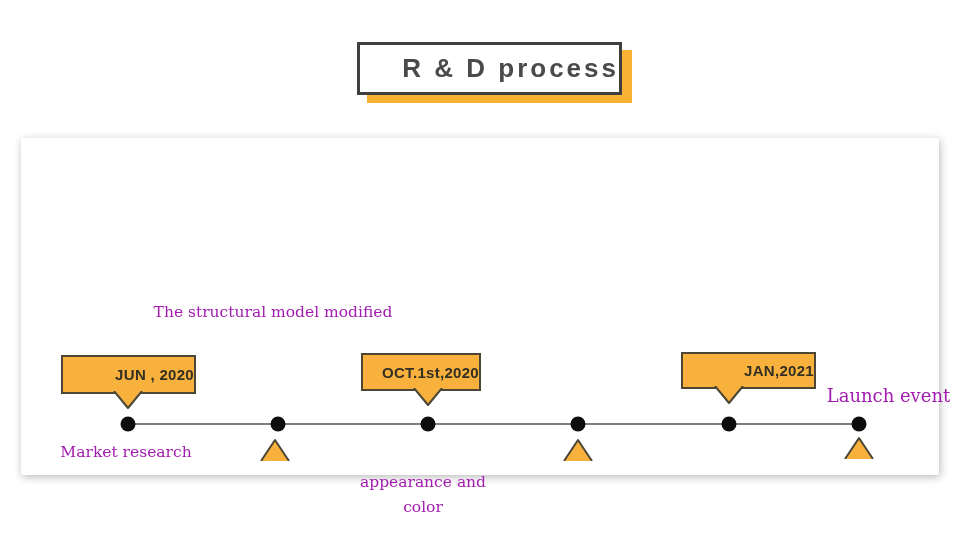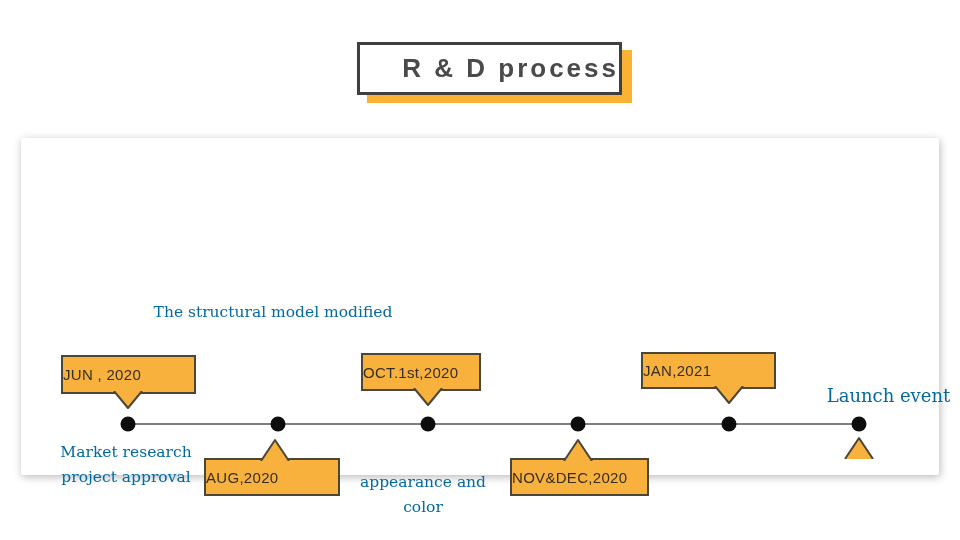--- a/index.html
+++ b/index.html
@@ -29,41 +29,41 @@
   .tl-line { position:absolute; left:107px; top:285px; width:731px; height:2px;
              background:#7f7f7f; z-index:1; }
   .tl-dot  { position:absolute; width:15px; height:15px; border-radius:50%;
              background:#0d0d0d; z-index:3; transform:translate(-50%,-50%); top:286px; }
   .dot1{left:107px} .dot2{left:257px} .dot3{left:407px}
   .dot4{left:557px} .dot5{left:708px} .dot6{left:838px}
 
   
   .badge {
     position:absolute; background:#F8B13C; border:2px solid #4c4636; z-index:2;
-    display:flex; align-items:center; justify-content:flex-start;
-    font-weight:normal; font-size:15px; color:#332f23; letter-spacing:0.3px;
+    display:flex; align-items:center; justify-content:flex-end;
+    font-weight:bold; font-size:15px; color:#332f23; letter-spacing:0.3px;
   }
   .b1{ left:40px;  top:217px; width:135px; height:39px; }
   .b2{ left:183px; top:320px; width:136px; height:38px; }
   .b3{ left:340px; top:215px; width:120px; height:38px; }
   .b4{ left:489px; top:320px; width:139px; height:38px; }
-  .b5{ left:620px; top:214px; width:135px; height:37px; }
+  .b5{ left:660px; top:214px; width:135px; height:37px; }
   .b6{ left:770px; top:318px; width:137px; height:38px; }
 
   .ptr { position:absolute; z-index:4; }
   .p1{ left:92px;  top:253px; }
   .p2{ left:239px; top:300px; }
   .p3{ left:392px; top:250px; }
   .p4{ left:542px; top:300px; }
   .p5{ left:693px; top:248px; }
   .p6{ left:823px; top:298px; }
 
   
   .desc {
-    position:absolute; font-family:"DejaVu Serif", serif; color:#0369a1;
+    position:absolute; font-family:"DejaVu Serif", serif; color:#a21caf;
     font-size:15.5px; text-align:center; line-height:25px; z-index:2;
   }
   .d1{ left:25px;  top:302px; width:160px; }
   .d2{ left:118px; top:161px; width:268px; line-height:27px; }
   .d3{ left:317px; top:332px; width:170px; }
   .d4{ left:473px; top:224px; width:170px; }
   .d5{ left:618px; top:312px; width:160px; color:#7f7f7f; }
   .d6{ left:790px; top:245px; width:155px; font-size:18px; }
 </style>
 </head>
@@ -85,55 +85,48 @@
     <div class="tl-dot dot5"></div>
     <div class="tl-dot dot6"></div>
 
     <div class="badge b1">
       <span>JUN , 2020</span>
     </div>
     <svg class="ptr p1" width="30" height="19" viewBox="0 0 30 19">
         <path d="M1 0 L15 17 L29 0" fill="#F8B13C" stroke="#4c4636" stroke-width="2" stroke-linejoin="round"></path>
       </svg>
 
-    <div class="badge b2">
-      <span>AUG,2020</span>
-    </div>
     <svg class="ptr p2" width="30" height="23" viewBox="0 0 30 23">
         <path d="M1 23 L15 2 L29 23" fill="#F8B13C" stroke="#4c4636" stroke-width="2" stroke-linejoin="round"></path>
       </svg>
 
     <div class="badge b3">
       <span>OCT.1st,2020</span>
     </div>
     <svg class="ptr p3" width="30" height="19" viewBox="0 0 30 19">
         <path d="M1 0 L15 17 L29 0" fill="#F8B13C" stroke="#4c4636" stroke-width="2" stroke-linejoin="round"></path>
       </svg>
 
-    <div class="badge b4">
-      <span>NOV&amp;DEC,2020</span>
-    </div>
     <svg class="ptr p4" width="30" height="23" viewBox="0 0 30 23">
         <path d="M1 23 L15 2 L29 23" fill="#F8B13C" stroke="#4c4636" stroke-width="2" stroke-linejoin="round"></path>
       </svg>
 
     <div class="badge b5">
       <span>JAN,2021</span>
     </div>
     <svg class="ptr p5" width="30" height="19" viewBox="0 0 30 19">
         <path d="M1 0 L15 17 L29 0" fill="#F8B13C" stroke="#4c4636" stroke-width="2" stroke-linejoin="round"></path>
       </svg>
 
     <svg class="ptr p6" width="30" height="23" viewBox="0 0 30 23">
         <path d="M1 23 L15 2 L29 23" fill="#F8B13C" stroke="#4c4636" stroke-width="2" stroke-linejoin="round"></path>
       </svg>
 
     <div class="desc d1">
       <div>Market research</div>
-      <div>project approval</div>
     </div>
 
     <div class="desc d2">
       <div>The structural model modified</div>
     </div>
 
     <div class="desc d3">
       <div>appearance and color</div>
     </div>
 

